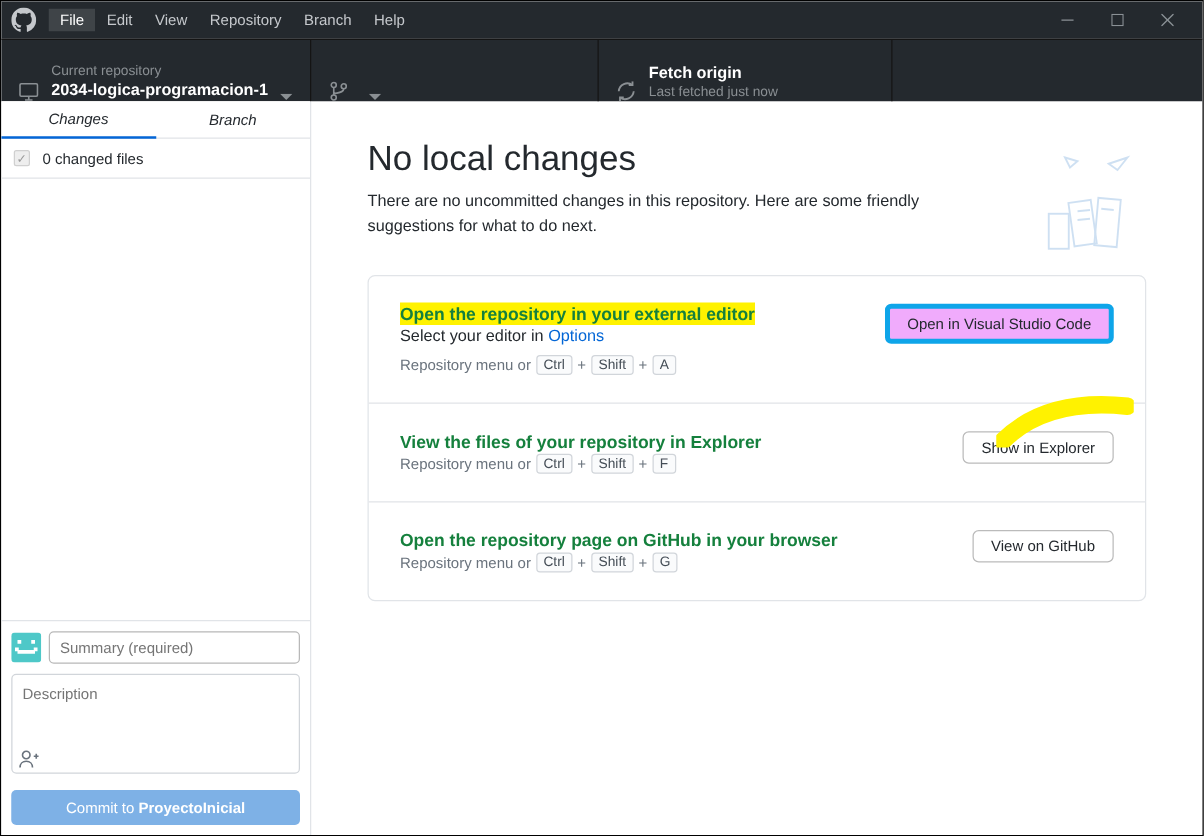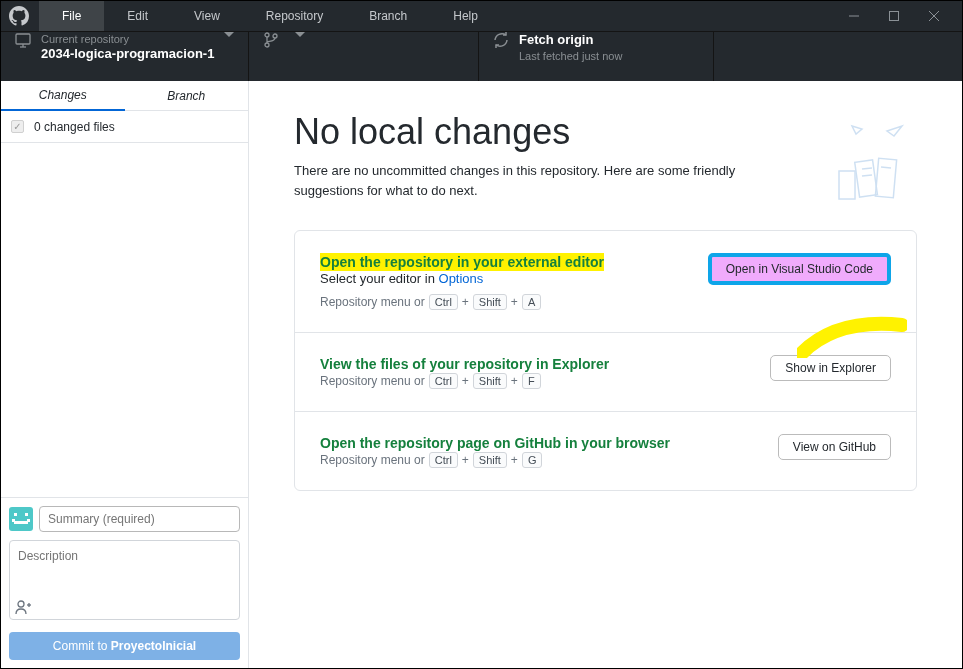--- a/index.html
+++ b/index.html
@@ -1,28 +1,28 @@
 <!DOCTYPE html>
 <html><head>
   <meta charset="utf-8">
   <style>
     * { margin: 0; padding: 0; box-sizing: border-box; font-family: -apple-system, BlinkMacSystemFont, "Segoe UI", Arial, sans-serif; }
     body { width: 963px; height: 669px; background: #fff; overflow: hidden; border: 1px solid #000; }
     
     
     .menubar { height: 30px; background: #24292e; display: flex; align-items: center; padding: 0 8px; color: #c5c8cc; font-size: 12px; }
     .github-logo { width: 20px; height: 20px; margin-right: 10px; }
-    .menu-item { padding: 0 23px; height: 30px; display: flex; align-items: center; cursor: pointer; }
+    .menu-item { padding: 0 9px; height: 18px; display: flex; align-items: center; cursor: pointer; }
     .menu-item.active { background: #3f4448; color: #fff; }
     .window-controls { margin-left: auto; display: flex; }
     .win-btn { width: 40px; height: 30px; display: flex; align-items: center; justify-content: center; cursor: pointer; }
     
     
     .toolbar { height: 50px; background: #24292e; display: flex; border-top: 1px solid #141414; }
-    .toolbar-section { display: flex; align-items: flex-start; padding: 0 14px; border-right: 1px solid #141414; cursor: pointer; position: relative; }
+    .toolbar-section { display: flex; align-items: flex-end; padding: 0 14px; border-right: 1px solid #141414; cursor: pointer; position: relative; }
     .toolbar-section.repo { width: 248px; }
     .toolbar-section.branch { width: 230px; }
     .toolbar-section.fetch { flex: 0 0 auto; width: 235px; }
     .toolbar-icon { color: #8a8f93; margin-right: 10px; flex-shrink: 0; }
     .toolbar-text { display: flex; flex-direction: column; flex: 1; overflow: hidden; }
     .toolbar-label { color: #8a8f93; font-size: 11px; line-height: 1.3; }
     .toolbar-value { color: #fff; font-size: 13px; font-weight: 600; line-height: 1.3; white-space: nowrap; overflow: hidden; text-overflow: ellipsis; }
     .toolbar-chevron { color: #8a8f93; margin-left: 6px; }
     
     
@@ -49,21 +49,21 @@
     .summary-input { flex: 1; height: 26px; border: 1px solid #b8b8b8; border-radius: 4px; padding: 0 8px; font-size: 12px; color: #6a737d; outline: none; }
     .description-input { width: 100%; height: 80px; border: 1px solid #d1d5da; border-radius: 4px; padding: 8px; font-size: 12px; color: #6a737d; resize: none; outline: none; font-family: inherit; position: relative; }
     .desc-wrapper { position: relative; margin-bottom: 8px; }
     .coauthor-icon { position: absolute; bottom: 6px; left: 6px; color: #6a737d; font-size: 14px; }
     .commit-btn { width: 100%; height: 28px; background: #7eb1e6; color: #fff; border: none; border-radius: 4px; font-size: 12px; cursor: pointer; }
     .commit-btn b { font-weight: 600; }
     
     
     .content { flex: 1; padding: 30px 45px; overflow: auto; position: relative; }
     .hero { margin-bottom: 30px; position: relative; }
-    .hero h1 { font-size: 36px; font-weight: 300; color: #24292e; margin-bottom: 8px; }
+    .hero h1 { font-size: 28px; font-weight: 300; color: #24292e; margin-bottom: 8px; }
     .hero p { font-size: 13px; color: #24292e; line-height: 1.5; max-width: 500px; }
     .hero-art { position: absolute; right: 0; top: 10px; opacity: 0.5; }
     
     .card-group { border: 1px solid #e1e4e8; border-radius: 6px; }
     .card { padding: 22px 25px; border-bottom: 1px solid #e1e4e8; display: flex; align-items: flex-start; }
     .card:last-child { border-bottom: none; }
     .card-text { flex: 1; }
     .card-title { font-size: 14px; font-weight: 600; color: #15803d; margin-bottom: 4px; display: inline; }
     .card-title.highlighted { background: #fff200; padding: 1px 0; }
     .card-sub { font-size: 13px; color: #24292e; margin-bottom: 8px; }

